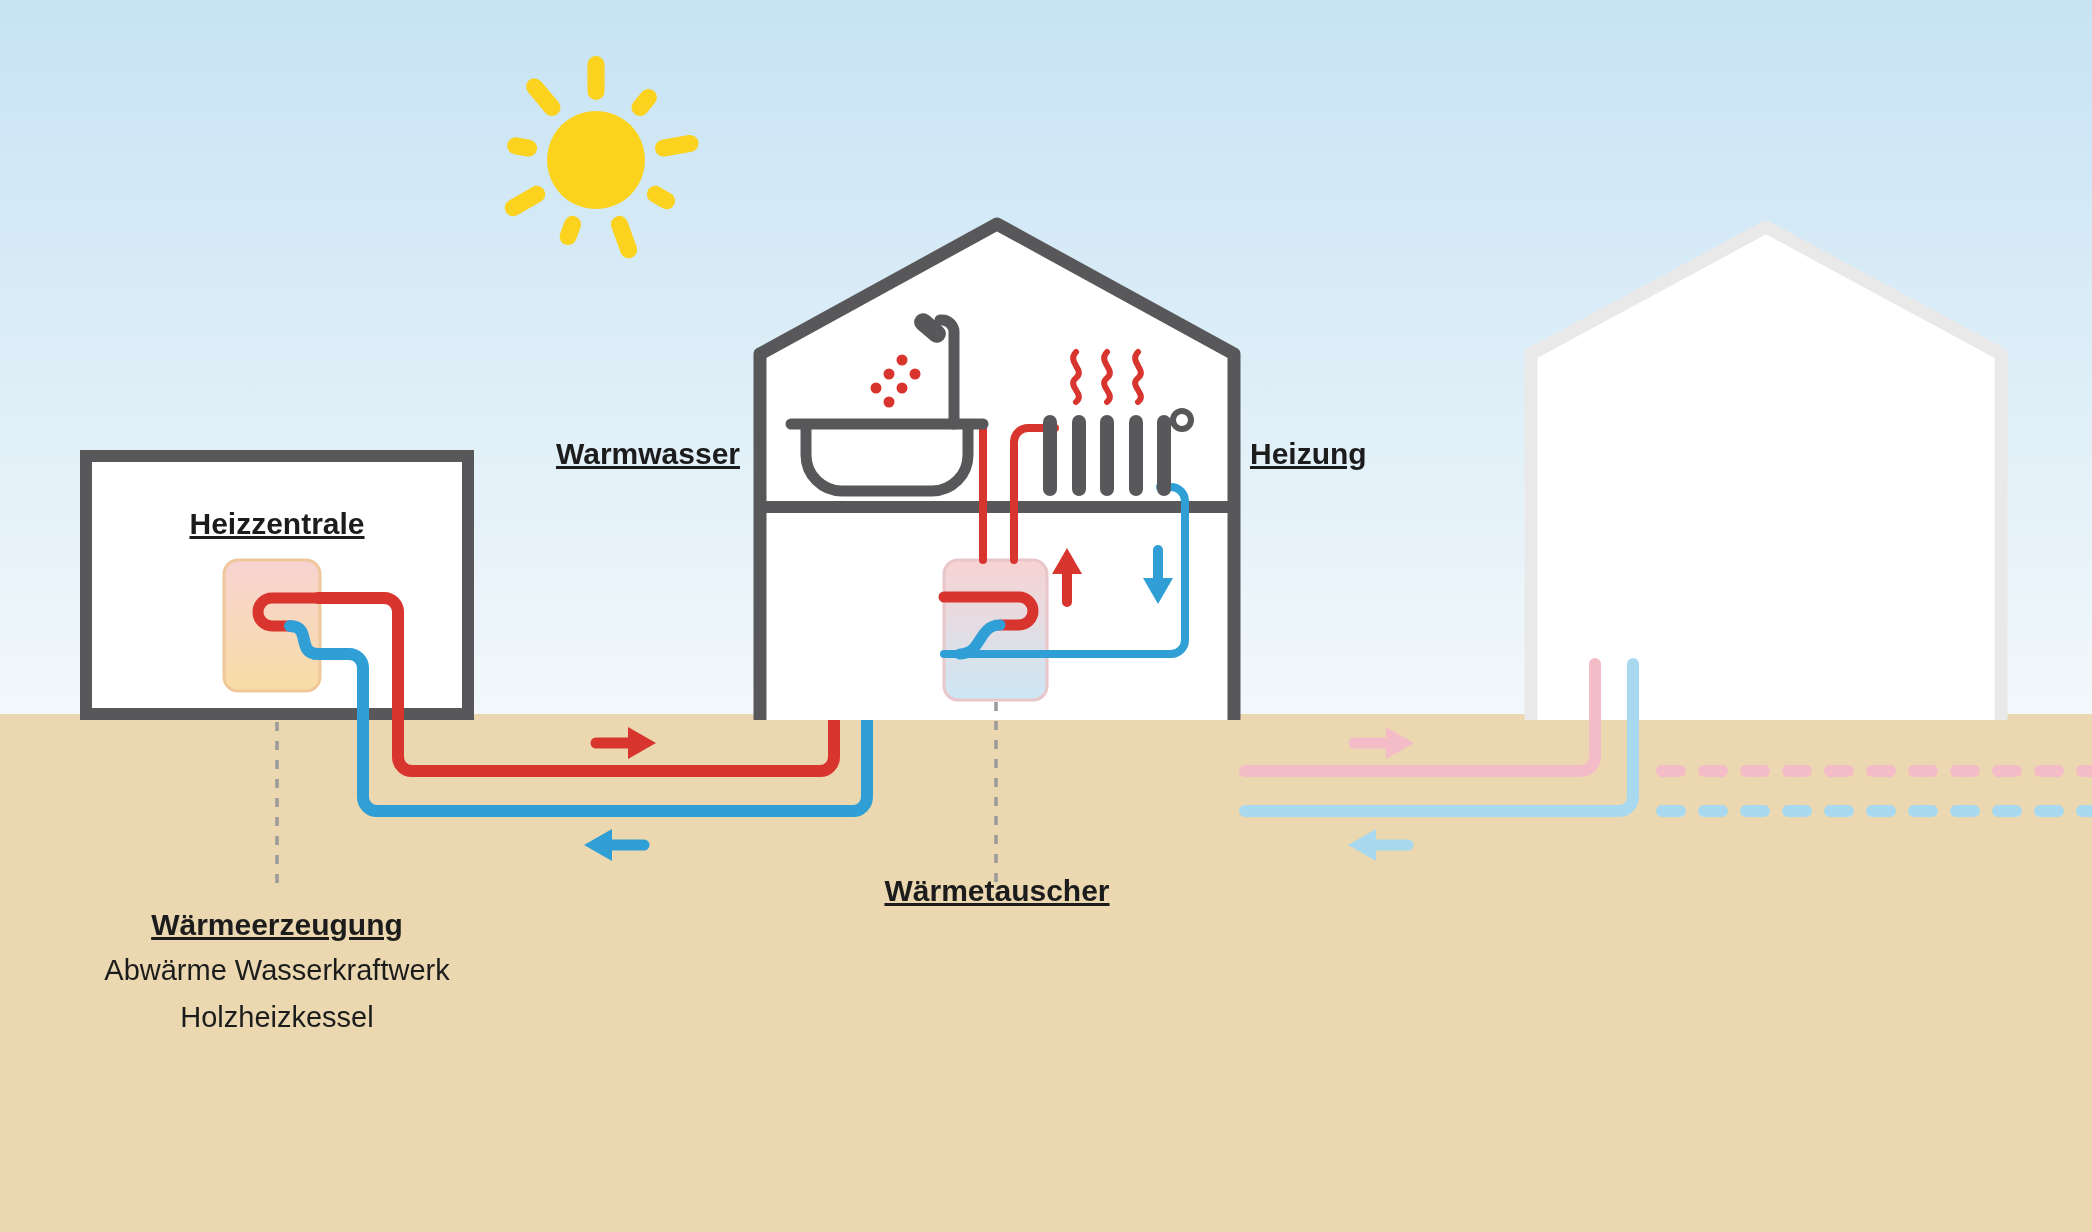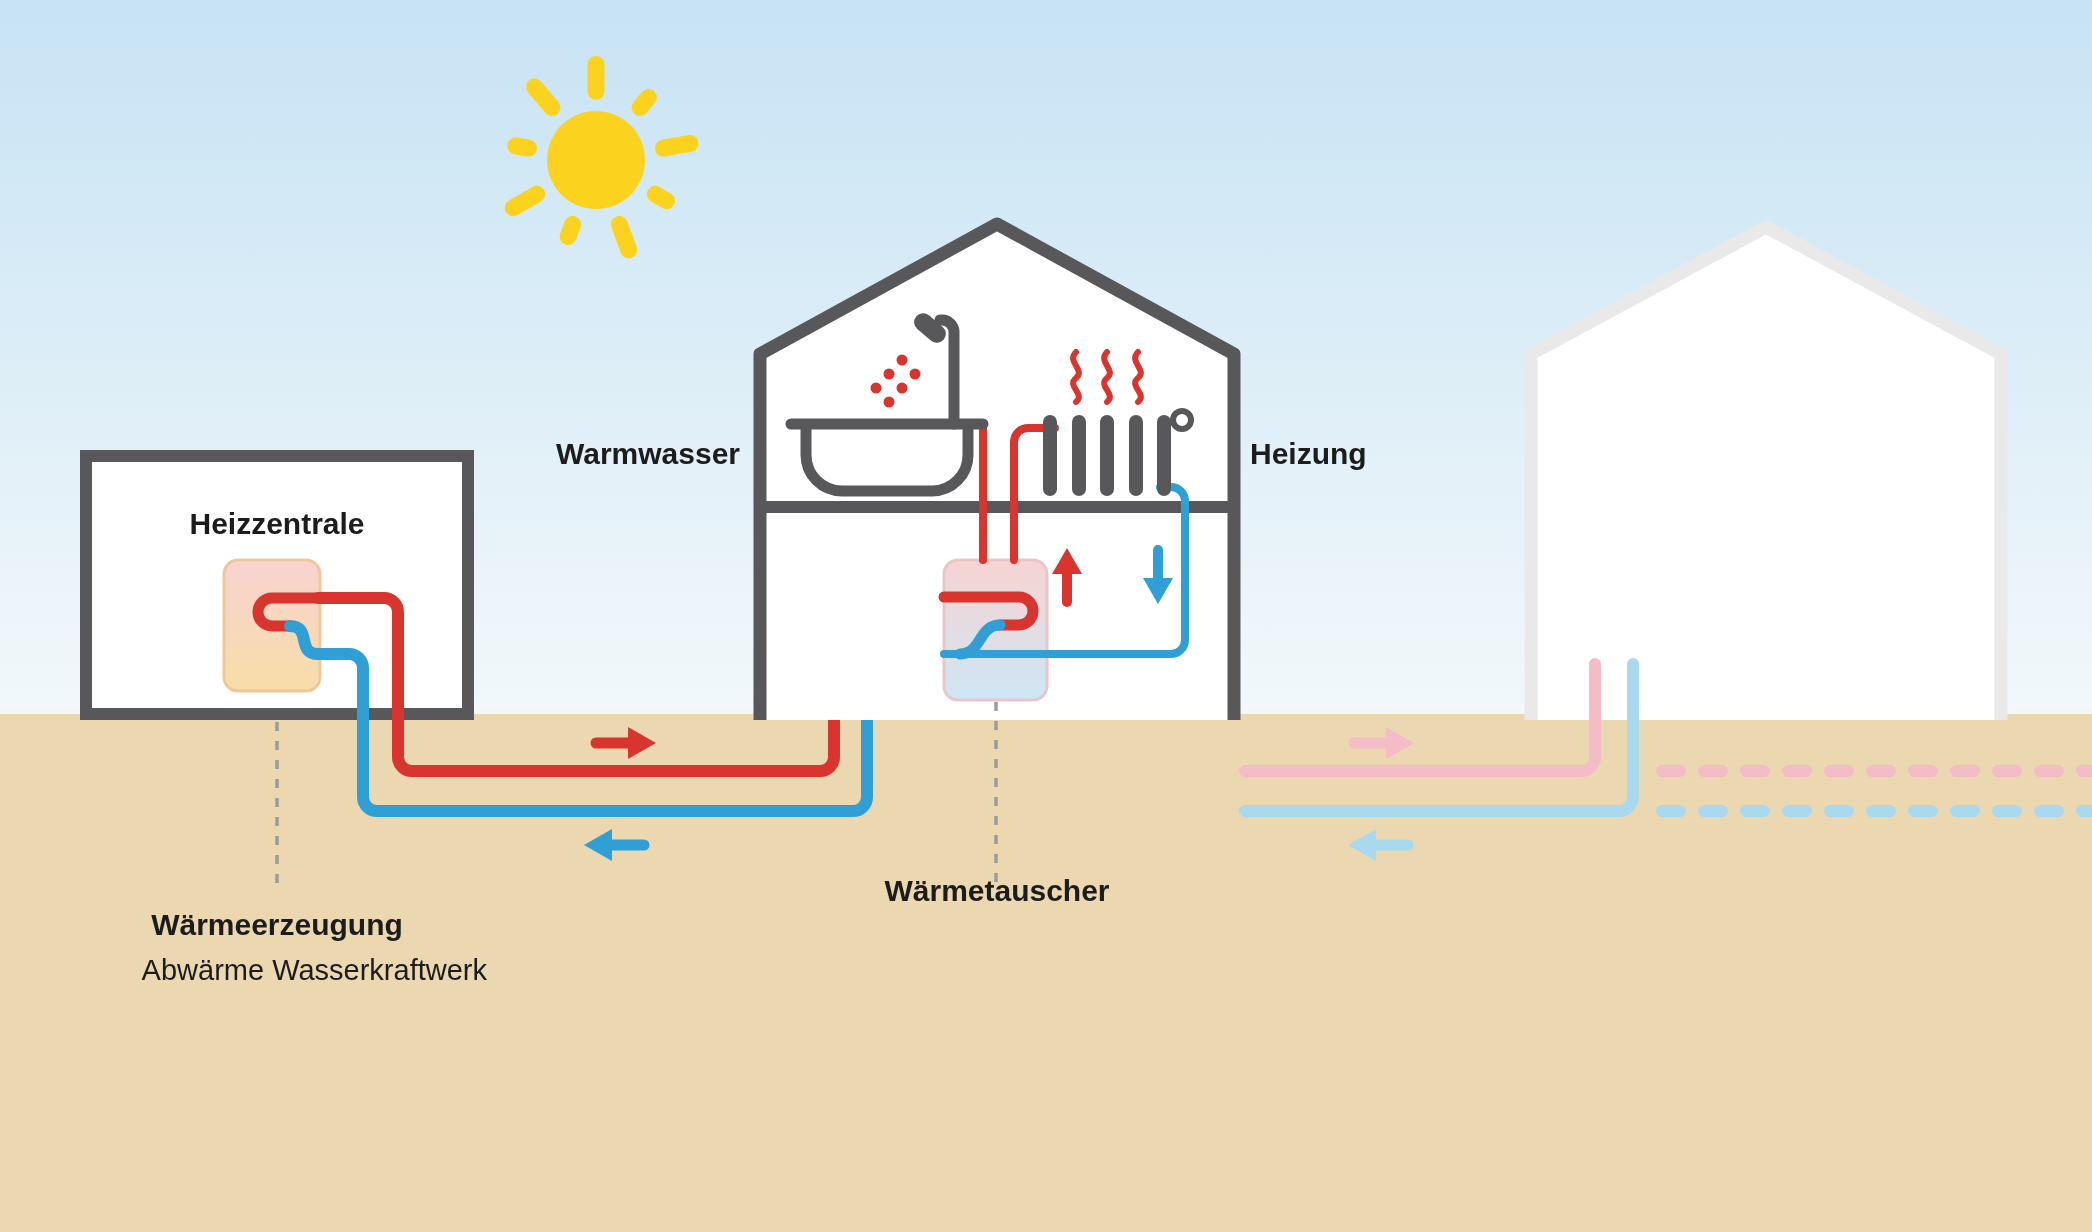--- a/index.html
+++ b/index.html
@@ -22,24 +22,24 @@
   .stroke-lblue{stroke:var(--return-faded,#a9d9ef);}
   .fill-lblue{fill:var(--return-faded,#a9d9ef);}
   .stroke-dark{stroke:var(--outline-gray,#58585a);}
   .fill-dark{fill:var(--outline-gray,#58585a);}
   .stroke-ghost{stroke:var(--ghost-gray,#ebebeb);}
   .stroke-leader{stroke:var(--leader-gray,#9b9b9b);}
   .fill-sun{fill:var(--sun-yellow,#fbd324);}
   .fill-ground{fill:var(--ground,#ebd8b1);}
 
   .label{position:absolute;font-size:29px;line-height:36px;white-space:nowrap;}
-  .label.bold{font-weight:700;font-size:30px;}
+  .label.bold{font-weight:700;font-size:30px;text-decoration:underline;}
   .center{transform:translateX(-50%);text-align:center;}
   .right{text-align:right;}
-  .src-list{position:absolute;left:67px;top:952px;width:420px;text-align:right;}
+  .src-list{position:absolute;left:67px;top:952px;width:420px;text-align:center;}
   .src-list .src-item{font-size:29px;line-height:36px;margin-bottom:11px;white-space:normal;}
 </style>
 </head>
 <body>
 
 <div class="canvas">
 
 <svg width="2092" height="1232" viewBox="0 0 2092 1232">
   <defs>
     <linearGradient id="sky" x1="0" y1="0" x2="0" y2="1">
@@ -181,17 +181,18 @@
 <div class="label bold center" style="left:277px;top:488px;margin-top:18px;">Heizzentrale</div>
 
 <div class="label bold right" style="left:500px;top:436px;width:240px;">Warmwasser</div>
 
 <div class="label bold" style="left:1250px;top:436px;text-align:center;">Heizung</div>
 
 <div class="label bold center" style="left:277px;top:907px;">Wärmeerzeugung</div>
 
 <div class="src-list">
   <div class="src-item">Abwärme Wasserkraftwerk</div>
+  <div class="src-item">Holzheizkessel</div>
 </div>
 
 <div class="label bold center" style="left:997px;top:873px;">Wärmetauscher</div>
 
 </div>
 
 </body></html>

